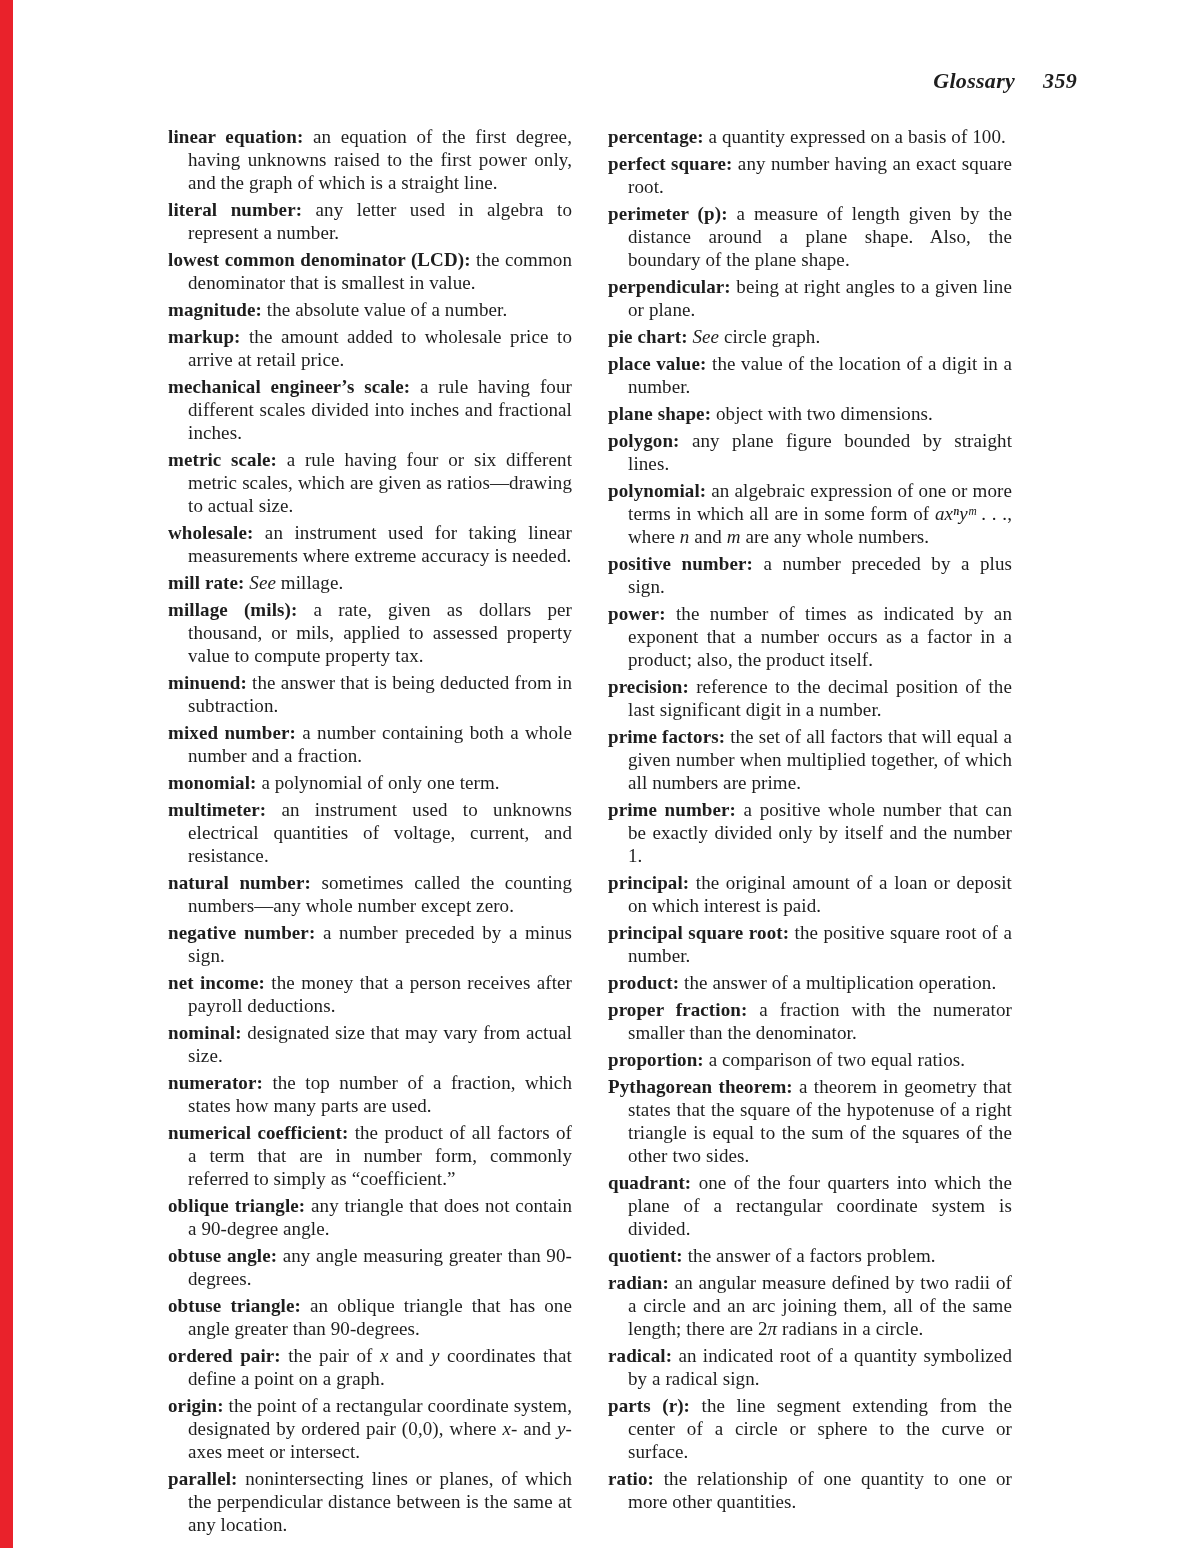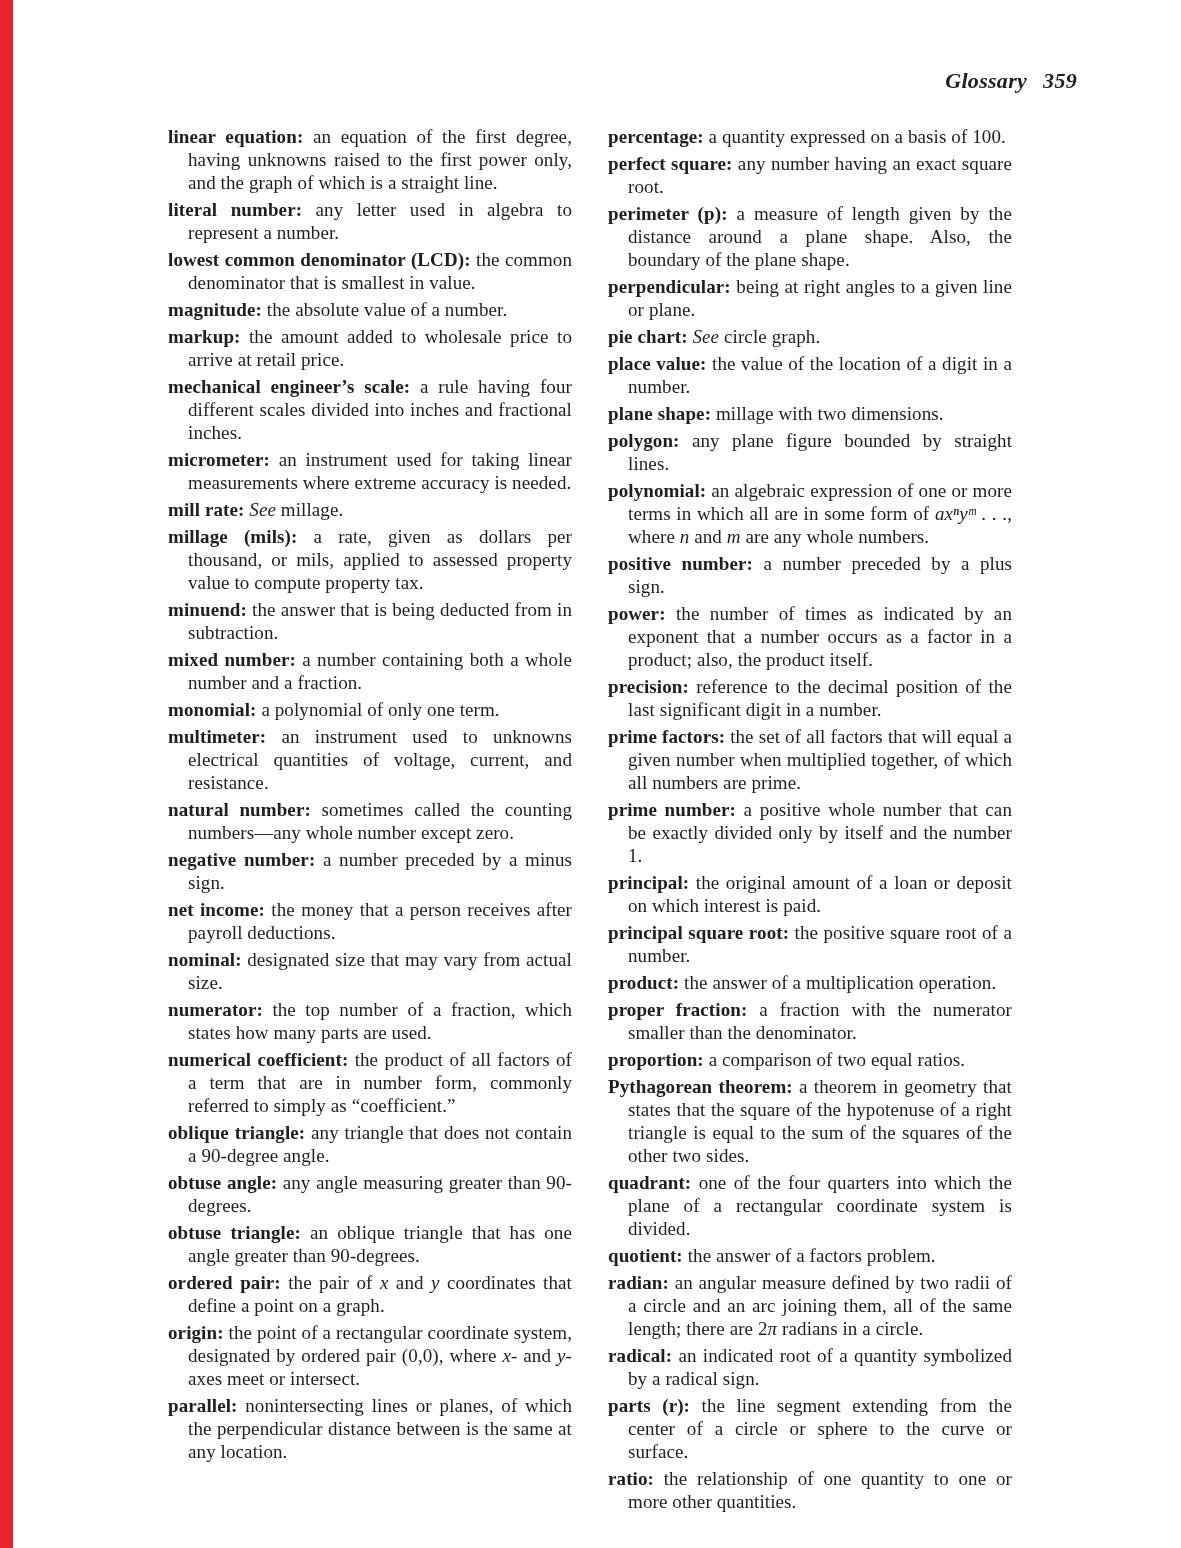--- a/index.html
+++ b/index.html
@@ -14,21 +14,21 @@
   .edge-stripe {
     position: absolute; left: 0; top: 0;
     width: 13px; height: 1548px;
   }
   .running-header {
     position: absolute; top: 68px; right: 104px;
     font-size: 22px; font-weight: bold; font-style: italic;
     letter-spacing: 0.3px;
     white-space: nowrap;
   }
-  .running-header .pagenum { margin-left: 16px; }
+  .running-header .pagenum { margin-left: 28px; }
   .columns {
     position: absolute; left: 164px; top: 121px;
     width: 852px;
     display: flex; gap: 28px;
   }
   .col { width: 412px; }
   .entry {
     margin: 4px;
     font-size: 19px;
     line-height: 23px;
@@ -51,21 +51,22 @@
   </div>
 
   <div class="columns">
     <div class="col">
         <p class="entry"><b>linear equation:</b> <span>an equation of the first degree, having unknowns raised to the first power only, and the graph of which is a straight line.</span></p>
         <p class="entry"><b>literal number:</b> <span>any letter used in algebra to represent a number.</span></p>
         <p class="entry"><b>lowest common denominator (LCD):</b> <span>the common denominator that is smallest in value.</span></p>
         <p class="entry"><b>magnitude:</b> <span>the absolute value of a number.</span></p>
         <p class="entry"><b>markup:</b> <span>the amount added to wholesale price to arrive at retail price.</span></p>
         <p class="entry"><b>mechanical engineer’s scale:</b> <span>a rule having four different scales divided into inches and fractional inches.</span></p>
-        <p class="entry"><b>micrometer:</b> <span>an instrument used for taking linear measurements where extreme accuracy is needed.</span></p>
+        <p class="entry"><b>metric scale:</b> <span>a rule having four or six different metric scales, which are given as ratios—drawing to actual size.</span></p>
+        <p class="entry"><b>wholesale:</b> <span>an instrument used for taking linear measurements where extreme accuracy is needed.</span></p>
         <p class="entry"><b>mill rate:</b> <span><i>See</i> millage.</span></p>
         <p class="entry"><b>millage (mils):</b> <span>a rate, given as dollars per thousand, or mils, applied to assessed property value to compute property tax.</span></p>
         <p class="entry"><b>minuend:</b> <span>the answer that is being deducted from in subtraction.</span></p>
         <p class="entry"><b>mixed number:</b> <span>a number containing both a whole number and a fraction.</span></p>
         <p class="entry"><b>monomial:</b> <span>a polynomial of only one term.</span></p>
         <p class="entry"><b>multimeter:</b> <span>an instrument used to unknowns electrical quantities of voltage, current, and resistance.</span></p>
         <p class="entry"><b>natural number:</b> <span>sometimes called the counting numbers—any whole number except zero.</span></p>
         <p class="entry"><b>negative number:</b> <span>a number preceded by a minus sign.</span></p>
         <p class="entry"><b>net income:</b> <span>the money that a person receives after payroll deductions.</span></p>
         <p class="entry"><b>nominal:</b> <span>designated size that may vary from actual size.</span></p>
@@ -78,21 +79,21 @@
         <p class="entry"><b>origin:</b> <span>the point of a rectangular coordinate system, designated by ordered pair (0,0), where <i>x</i>- and <i>y</i>-axes meet or intersect.</span></p>
         <p class="entry"><b>parallel:</b> <span>nonintersecting lines or planes, of which the perpendicular distance between is the same at any location.</span></p>
       </div>
     <div class="col">
         <p class="entry"><b>percentage:</b> <span>a quantity expressed on a basis of 100.</span></p>
         <p class="entry"><b>perfect square:</b> <span>any number having an exact square root.</span></p>
         <p class="entry"><b>perimeter (p):</b> <span>a measure of length given by the distance around a plane shape. Also, the boundary of the plane shape.</span></p>
         <p class="entry"><b>perpendicular:</b> <span>being at right angles to a given line or plane.</span></p>
         <p class="entry"><b>pie chart:</b> <span><i>See</i> circle graph.</span></p>
         <p class="entry"><b>place value:</b> <span>the value of the location of a digit in a number.</span></p>
-        <p class="entry"><b>plane shape:</b> <span>millage with two dimensions.</span></p>
+        <p class="entry"><b>plane shape:</b> <span>object with two dimensions.</span></p>
         <p class="entry"><b>polygon:</b> <span>any plane figure bounded by straight lines.</span></p>
         <p class="entry"><b>polynomial:</b> <span>an algebraic expression of one or more terms in which all are in some form of <i>axⁿyᵐ</i> . . ., where <i>n</i> and <i>m</i> are any whole numbers.</span></p>
         <p class="entry"><b>positive number:</b> <span>a number preceded by a plus sign.</span></p>
         <p class="entry"><b>power:</b> <span>the number of times as indicated by an exponent that a number occurs as a factor in a product; also, the product itself.</span></p>
         <p class="entry"><b>precision:</b> <span>reference to the decimal position of the last significant digit in a number.</span></p>
         <p class="entry"><b>prime factors:</b> <span>the set of all factors that will equal a given number when multiplied together, of which all numbers are prime.</span></p>
         <p class="entry"><b>prime number:</b> <span>a positive whole number that can be exactly divided only by itself and the number 1.</span></p>
         <p class="entry"><b>principal:</b> <span>the original amount of a loan or deposit on which interest is paid.</span></p>
         <p class="entry"><b>principal square root:</b> <span>the positive square root of a number.</span></p>
         <p class="entry"><b>product:</b> <span>the answer of a multiplication operation.</span></p>

